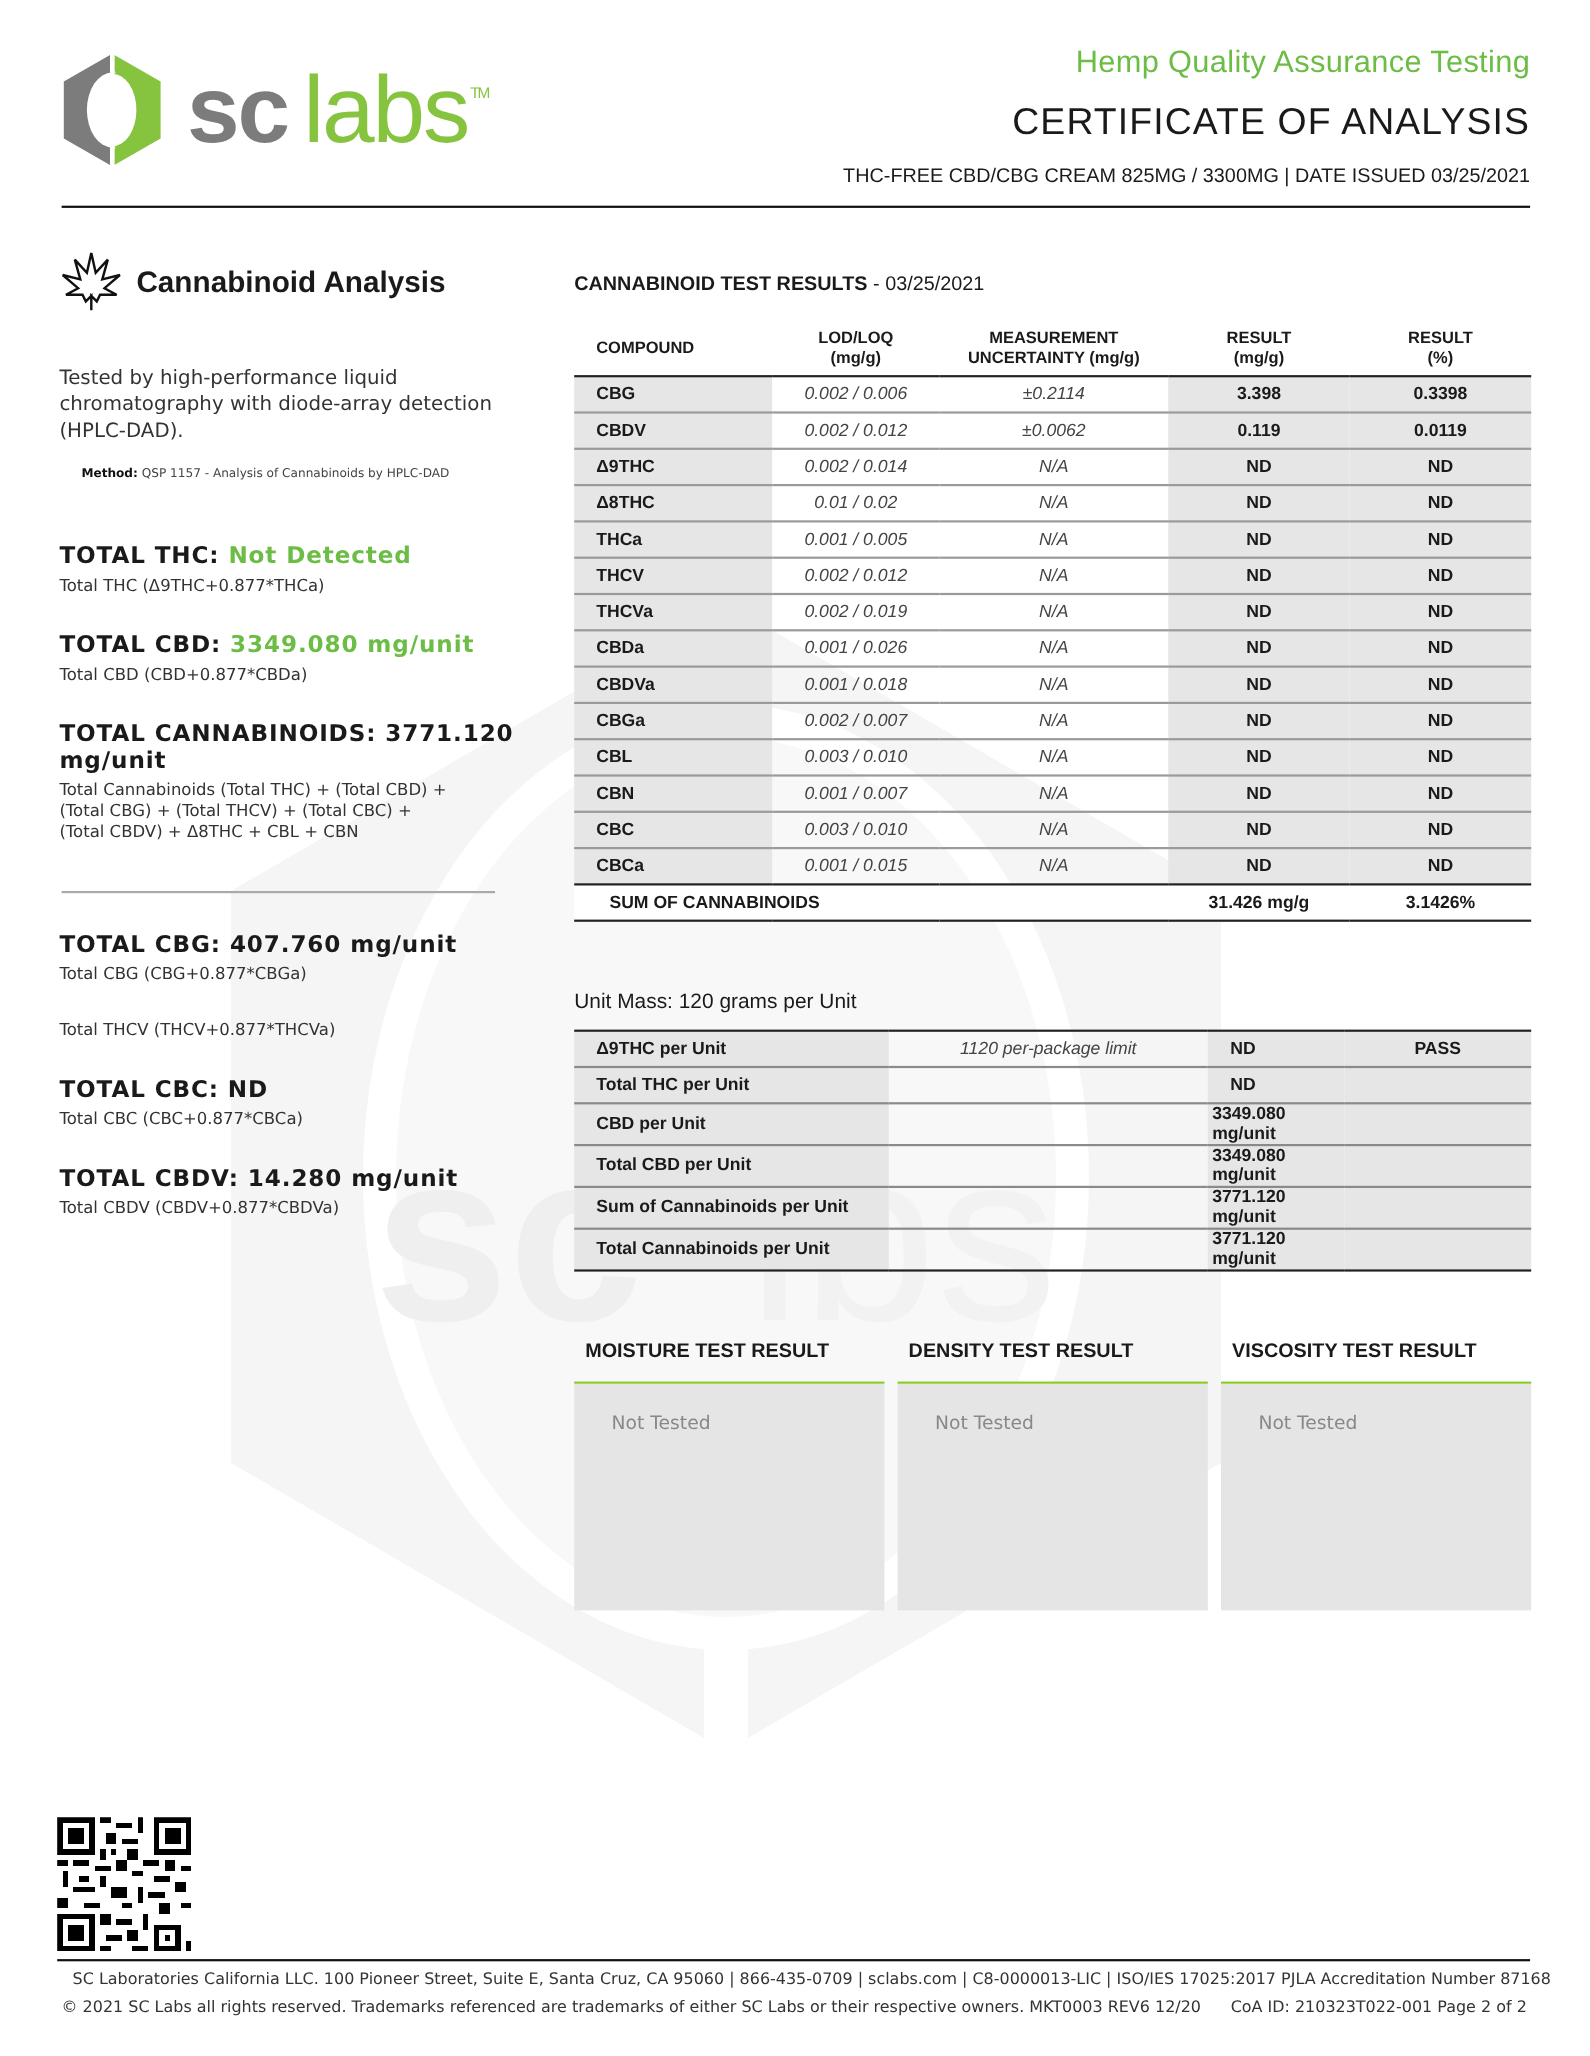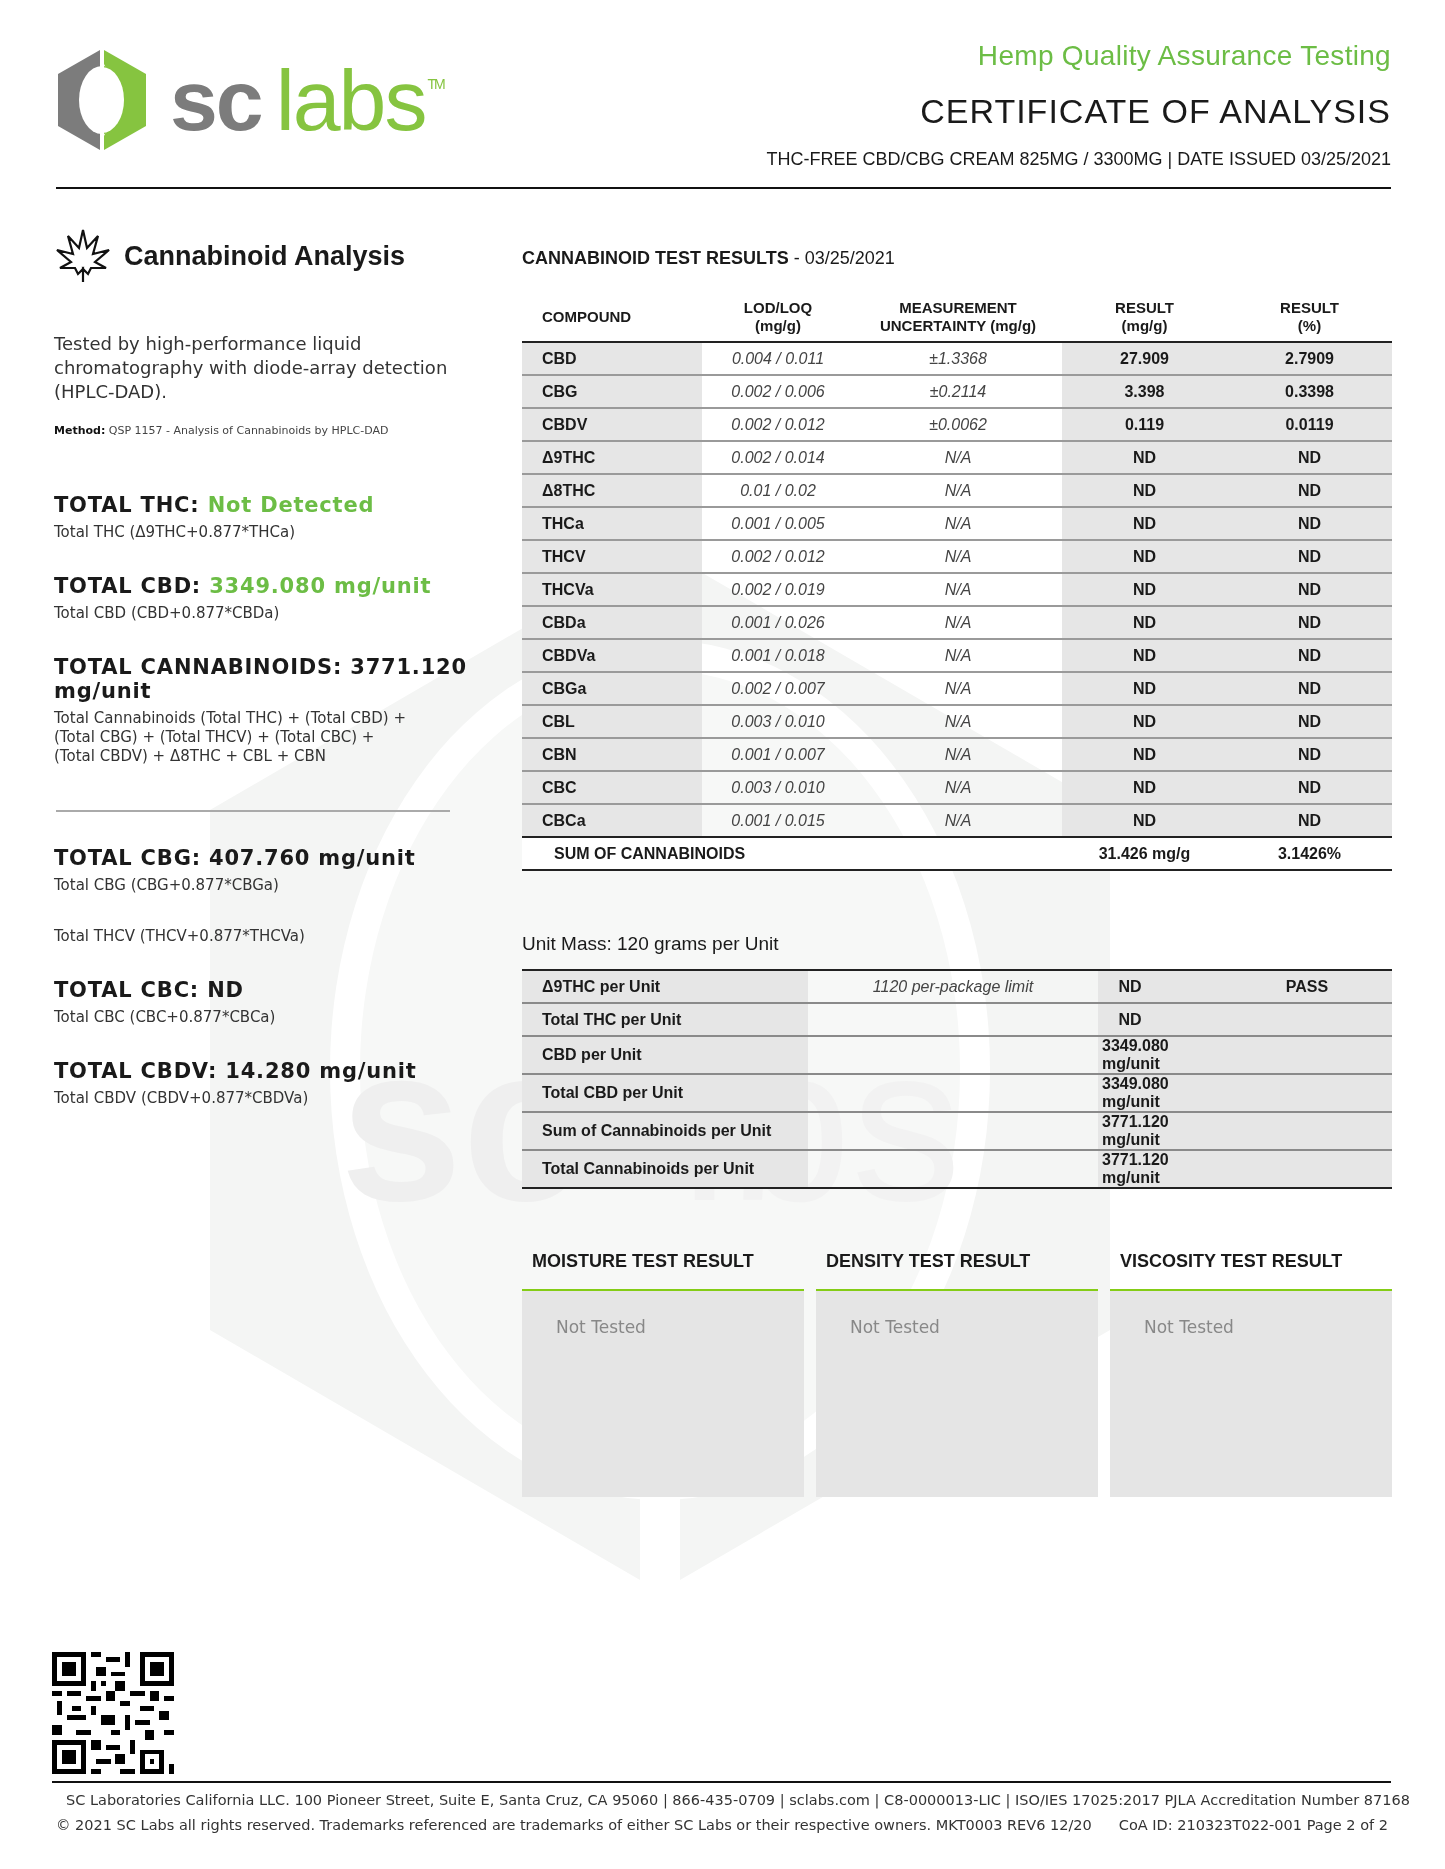--- a/index.html
+++ b/index.html
@@ -17,21 +17,21 @@
   .hdr-right { position: absolute; right: 54px; top: 40px; text-align: right; }
   .hdr-sub { color: #6cbd45; font-size: 28px; font-family: "Liberation Sans", sans-serif; letter-spacing: 0.3px; }
   .hdr-title { font-size: 34px; font-family: "Liberation Sans", sans-serif; letter-spacing: 1px; color: #1a1a1a; margin-top: 20px; }
   .hdr-meta { font-size: 18px; font-family: "Liberation Sans", sans-serif; margin-top: 18px; color: #1a1a1a; }
   .hdr-rule { position: absolute; left: 56px; right: 54px; top: 187px; height: 2px; background: #111; }
 
   .left { position: absolute; left: 54px; top: 228px; width: 470px; }
   .sect-title { display: flex; align-items: center; }
   .sect-title span { font-size: 27px; font-weight: bold; margin-left: 12px; font-family: "Liberation Sans", sans-serif; }
   .desc { font-size: 18px; color: #333; line-height: 24px; margin-top: 48px; width: 400px; }
-  .method { font-size: 11px; color: #444; margin-top: 20px; }
+  .method { font-size: 11px; color: #444; margin-top: 20px; margin-left: 20px; }
   .method b { color: #111; }
   .total { margin-top: 0; }
   .total-h { font-size: 21px; font-weight: bold; letter-spacing: 0.8px; color: #1a1a1a; }
   .total-h .green { color: #6cbd45; }
   .total-sub { font-size: 15px; color: #333; margin-top: 6px; line-height: 19px; }
   .lrule { width: 394px; height: 2px; background: #aaa; margin: 44px 0 34px 2px; }
 
   .right { position: absolute; left: 522px; top: 248px; width: 870px; }
   .rt-title { font-size: 18px; font-family: "Liberation Sans", sans-serif; font-weight: bold; }
   .rt-title span { font-weight: normal; }
@@ -154,27 +154,20 @@
     <thead>
       <tr>
         <th class="c1"><span>COMPOUND</span></th>
         <th><span>LOD/LOQ</span><br><span>(mg/g)</span></th>
         <th><span>MEASUREMENT</span><br><span>UNCERTAINTY (mg/g)</span></th>
         <th><span>RESULT</span><br><span>(mg/g)</span></th>
         <th><span>RESULT</span><br><span>(%)</span></th>
       </tr>
     </thead>
     <tbody>
-      <tr>
-          <td class="c1">CBD</td>
-          <td class="it">0.004 / 0.011</td>
-          <td class="it">±1.3368</td>
-          <td class="gray">27.909</td>
-          <td class="gray">2.7909</td>
-        </tr>
       <tr>
           <td class="c1">CBG</td>
           <td class="it">0.002 / 0.006</td>
           <td class="it">±0.2114</td>
           <td class="gray">3.398</td>
           <td class="gray">0.3398</td>
         </tr>
       <tr>
           <td class="c1">CBDV</td>
           <td class="it">0.002 / 0.012</td>

